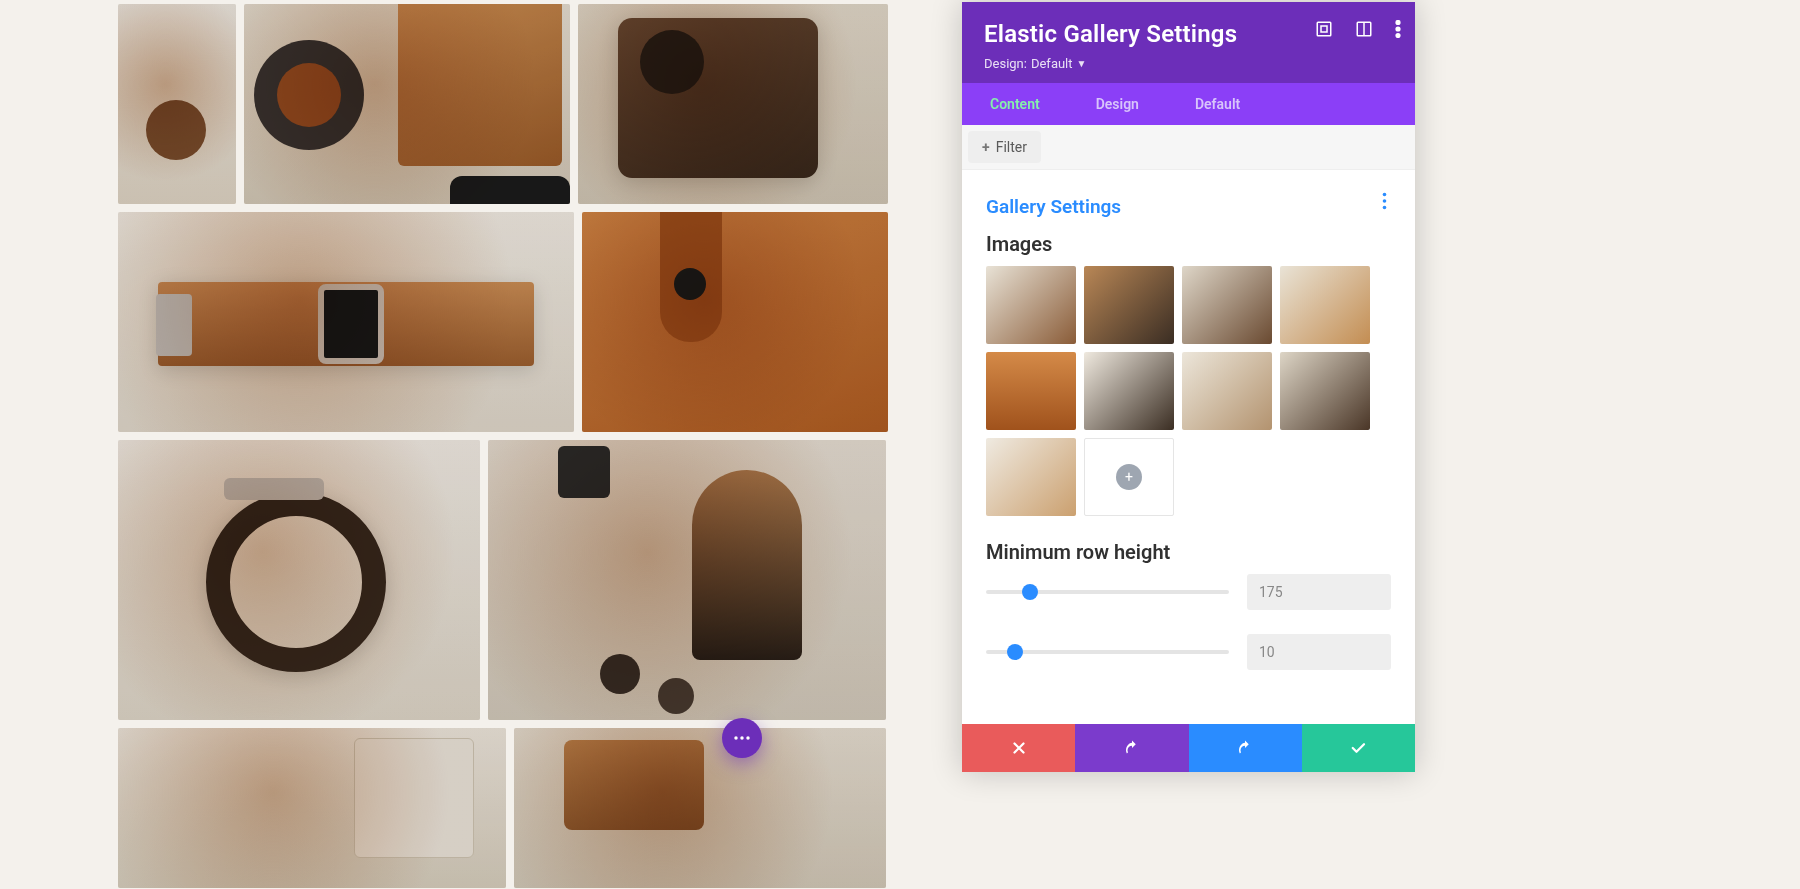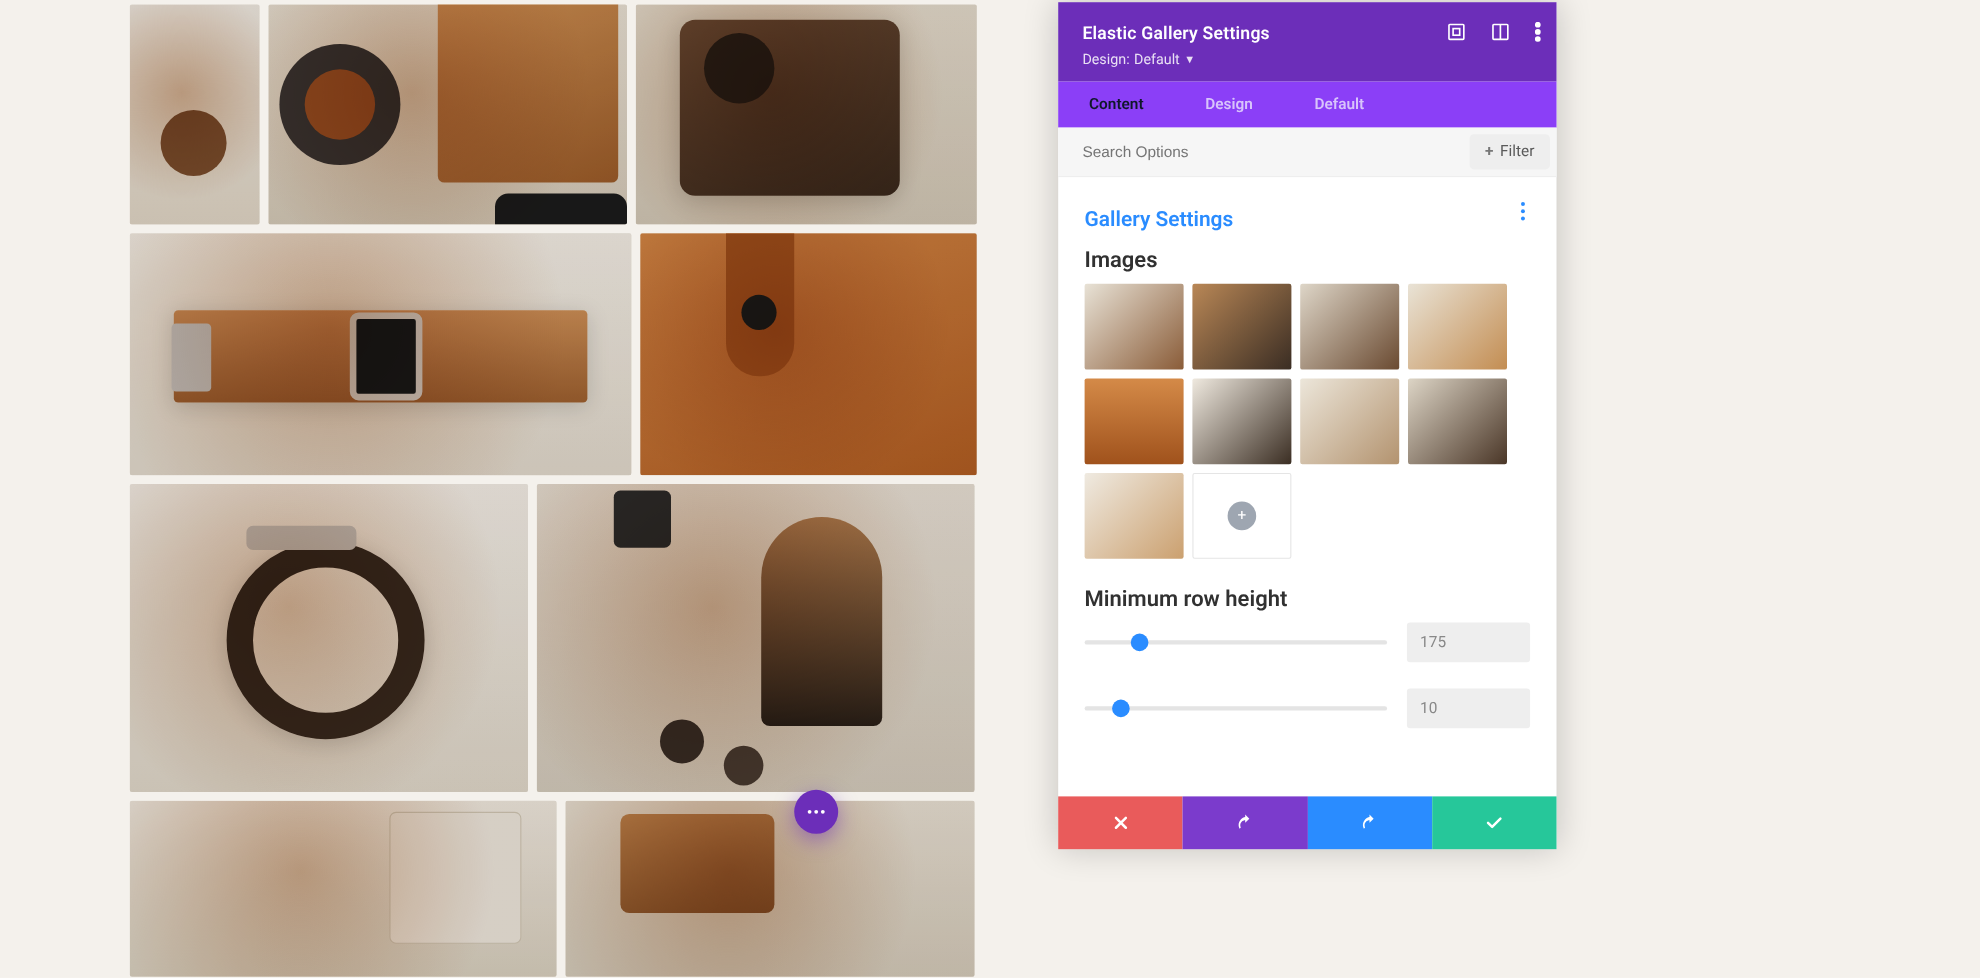--- a/index.html
+++ b/index.html
@@ -66,35 +66,35 @@
     display: flex;
     flex-direction: column;
     height: 770px;
   }
   .panel-header {
     background: #6c2eb9;
     color: #fff;
     padding: 18px 22px 12px;
     position: relative;
   }
-  .panel-title { font-size: 16px; font-weight: 600; letter-spacing: .2px; }
+  .panel-title { font-size: 24px; font-weight: 600; letter-spacing: .2px; }
   .panel-preset { font-size: 13px; opacity: .85; margin-top: 8px; display:flex; align-items:center; gap:4px;}
   .panel-header-icons { position:absolute; right:14px; top:18px; display:flex; gap:22px; align-items:center; }
   .hdr-icon { width:18px; height:18px; cursor:pointer; display:flex; align-items:center; justify-content:center; }
   .hdr-icon svg { width:100%; height:100%; fill:none; stroke:#fff; stroke-width:2;}
 
   .panel-tabs {
     background: #8b3ff7;
     display:flex;
     color:#d8c4fb;
     font-size:14px;
     font-weight:600;
   }
   .panel-tab { flex:0 0 auto; padding: 13px 28px; cursor:pointer; }
-  .panel-tab.active { color:#0f172a; }
+  .panel-tab.active { color:#86efac; }
 
   .panel-search {
     display:flex;
     align-items:center;
     background:#f6f6f6;
     border-bottom:1px solid #eee;
   }
   .panel-search input {
     flex:1;
     border:none;
@@ -166,21 +166,21 @@
     display:flex; align-items:center; gap:18px; margin-top:8px;
   }
   .slider-wrap { flex:1; position:relative; height:18px; display:flex; align-items:center;}
   .slider-track { height:4px; background:#e4e4e4; width:100%; border-radius:2px; position:relative;}
   .slider-thumb {
     position:absolute; top:50%; transform:translate(-50%,-50%);
     width:16px; height:16px; border-radius:50%; background:#2a8cff;
     cursor:pointer;
   }
   .value-box {
-    width:112px;
+    width:144px;
     background:#eee;
     color:#888;
     font-size:14px;
     padding:10px 12px;
     border-radius:3px;
   }
 
   
   .action-bar {
     position:absolute;
@@ -316,21 +316,20 @@
     </div>
   </div>
 
   <div class="panel-tabs">
     <div class="panel-tab active">Content</div>
     <div class="panel-tab">Design</div>
     <div class="panel-tab">Default</div>
   </div>
 
   <div class="panel-search">
-    <input type="text" placeholder="Search Options" style="">
     <div class="filter-btn">
       <span style="font-weight:700;color:#777">+</span>
       <span>Filter</span>
     </div>
   </div>
 
   <div class="panel-body">
     <div class="section-header">
       <div class="section-title">Gallery Settings</div>
       <div class="section-menu">

